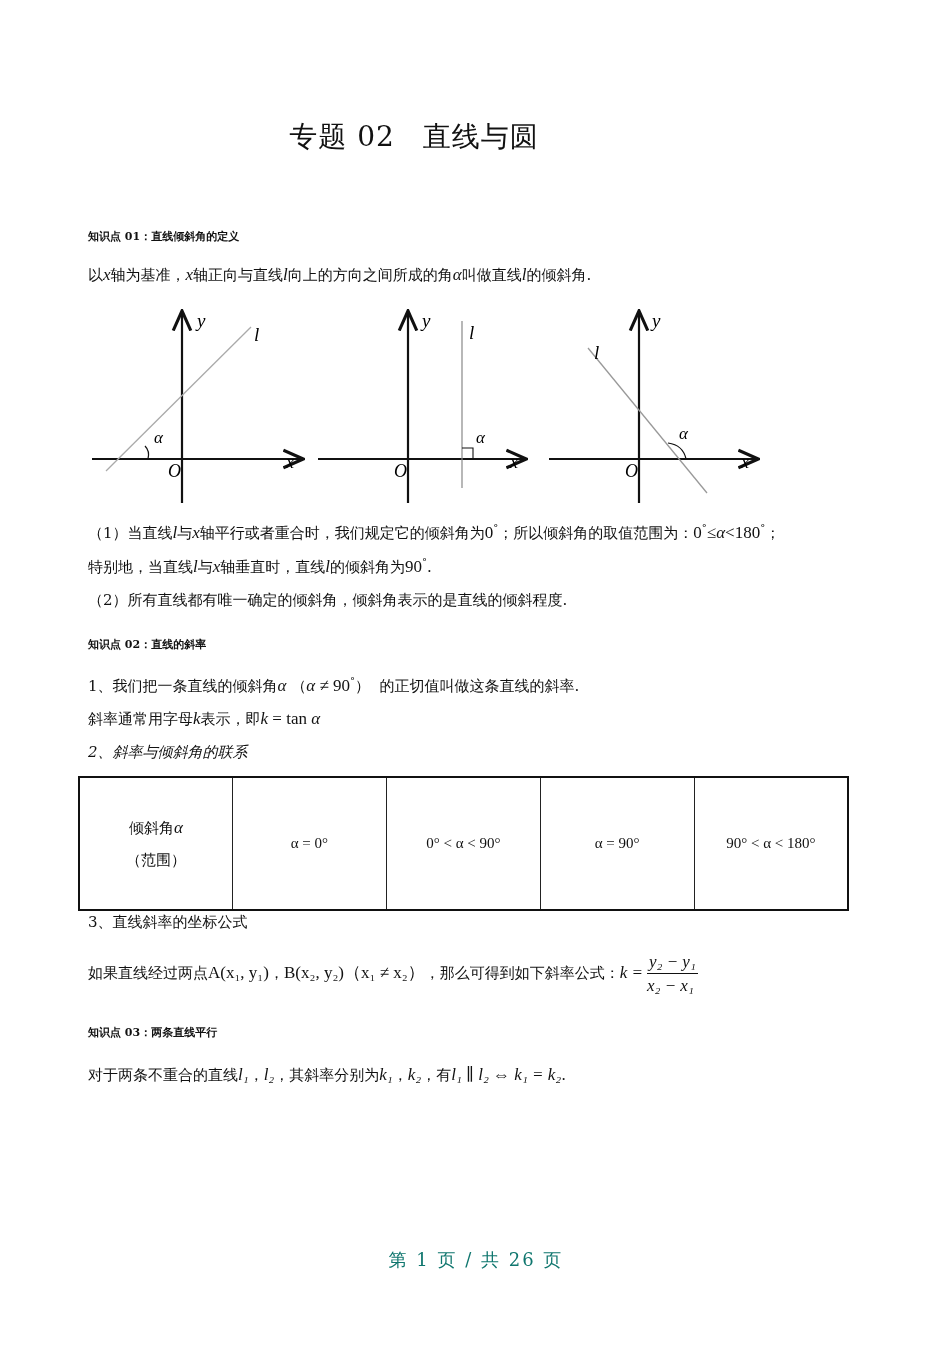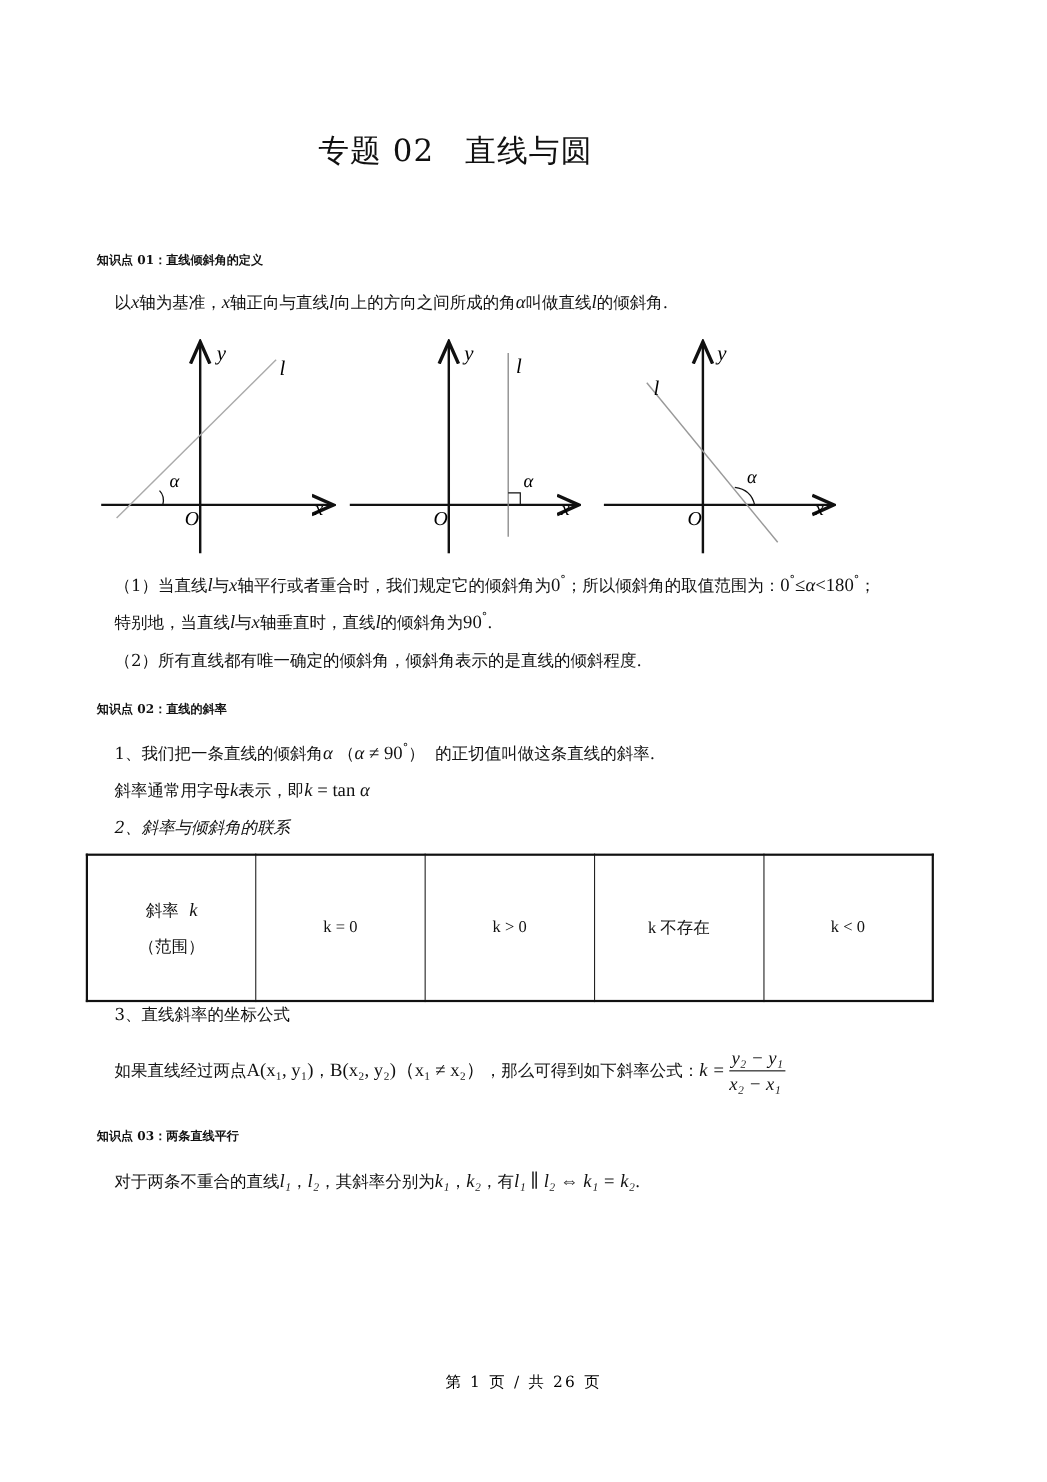--- a/index.html
+++ b/index.html
@@ -2,33 +2,33 @@
 <html><head>
 <meta charset="utf-8">
 <style>
   html, body { margin:0; padding:0; background:#fff; }
   body { width:952px; height:1347px; position:relative; overflow:hidden;
          font-family:"DejaVu Serif","Liberation Serif",serif; color:#111; }
   .abs { position:absolute; }
   .title { left:0; width:828px; top:118px; text-align:center; font-size:28px; letter-spacing:1px; }
   .title .gap { display:inline-block; width:28px; }
   .h { left:88px; font-size:11px; font-weight:bold; }
-  .p { left:88px; font-size:15px; white-space:nowrap;margin-left:16px; }
+  .p { left:88px; font-size:15px; white-space:nowrap; }
   .m { font-family:"Liberation Serif","DejaVu Serif",serif; font-style:italic; font-size:17px; }
   .mr { font-family:"Liberation Serif","DejaVu Serif",serif; font-size:17px; }
   .deg { font-size:10px; vertical-align:7px; }
   svg text { font-family:"Liberation Serif","DejaVu Serif",serif; font-style:italic; }
   table.tbl { position:absolute; left:78px; top:776px; width:771px; height:135px;
               border-collapse:collapse; border:2.5px solid #111; table-layout:fixed; }
   table.tbl td { border:1.3px solid #222; text-align:center; vertical-align:middle; font-size:15px; padding:0; }
   table.tbl td.head { width:152px; line-height:32px; }
   .frac { display:inline-block; vertical-align:middle; text-align:left; margin-left:4px; }
   .frac .num { display:block; border-bottom:1px solid #111; padding:0 2px 1px; }
   .frac .den { display:block; padding-top:2px; }
-  .footer { left:0; width:952px; top:1248px; text-align:center; font-size:14px; letter-spacing:2px; color:#000000; }
+  .footer { left:0; width:952px; top:1248px; text-align:center; font-size:18px; letter-spacing:2px; color:#0f766e; }
 </style>
 </head>
 <body>
 
 <div class="abs title">
   <span>专题 02</span><span class="gap"></span><span>直线与圆</span>
 </div>
 
 <div class="abs h" style="top:229px;">知识点 01：直线倾斜角的定义</div>
 <div class="abs p" style="top:265px;">
@@ -91,29 +91,29 @@
 <div class="abs p" style="top:675px;">
   <span>1、我们把一条直线的倾斜角</span><span class="m">α</span>&nbsp;<span>（</span><span class="m">α</span><span class="mr"> ≠ 90</span><span class="deg">°</span><span>）</span>&nbsp;&nbsp;<span>的正切值叫做这条直线的斜率.</span>
 </div>
 <div class="abs p" style="top:709px;">
   <span>斜率通常用字母</span><span class="m">k</span><span>表示，即</span><span class="m">k</span><span class="mr"> = tan </span><span class="m">α</span>
 </div>
 <div class="abs p" style="top:743px;font-style:italic;">2、斜率与倾斜角的联系</div>
 
 <table class="tbl">
   <tbody>
-  <tr>
+      <tr>
     <td class="head">
-      <span>斜率</span>&nbsp;&nbsp;<span class="m">k</span><br>
+      <span>倾斜角</span><span class="m">α</span><br>
       <span>（范围）</span>
     </td>
-    <td class="mr">k = 0</td>
-    <td class="mr">k &gt; 0</td>
-    <td class="mr">k 不存在</td>
-    <td class="mr">k &lt; 0</td>
+    <td class="mr">α = 0°</td>
+    <td class="mr">0° &lt; α &lt; 90°</td>
+    <td class="mr">α = 90°</td>
+    <td class="mr">90° &lt; α &lt; 180°</td>
   </tr>
 </tbody>
   </table>
 
 <div class="abs p" style="top:913px;">3、直线斜率的坐标公式</div>
 <div class="abs p" style="top:952px;">
   <span>如果直线经过两点</span><span class="mr">A(x₁, y₁)</span><span>，</span><span class="mr">B(x₂, y₂)</span><span class="mr">（x₁ ≠ x₂）</span><span>，那么可得到如下斜率公式：</span><span class="m">k =</span><span class="frac m"><span class="num">y₂ − y₁</span><span class="den">x₂ − x₁</span></span>
 </div>
 
 <div class="abs h" style="top:1025px;">知识点 03：两条直线平行</div>

